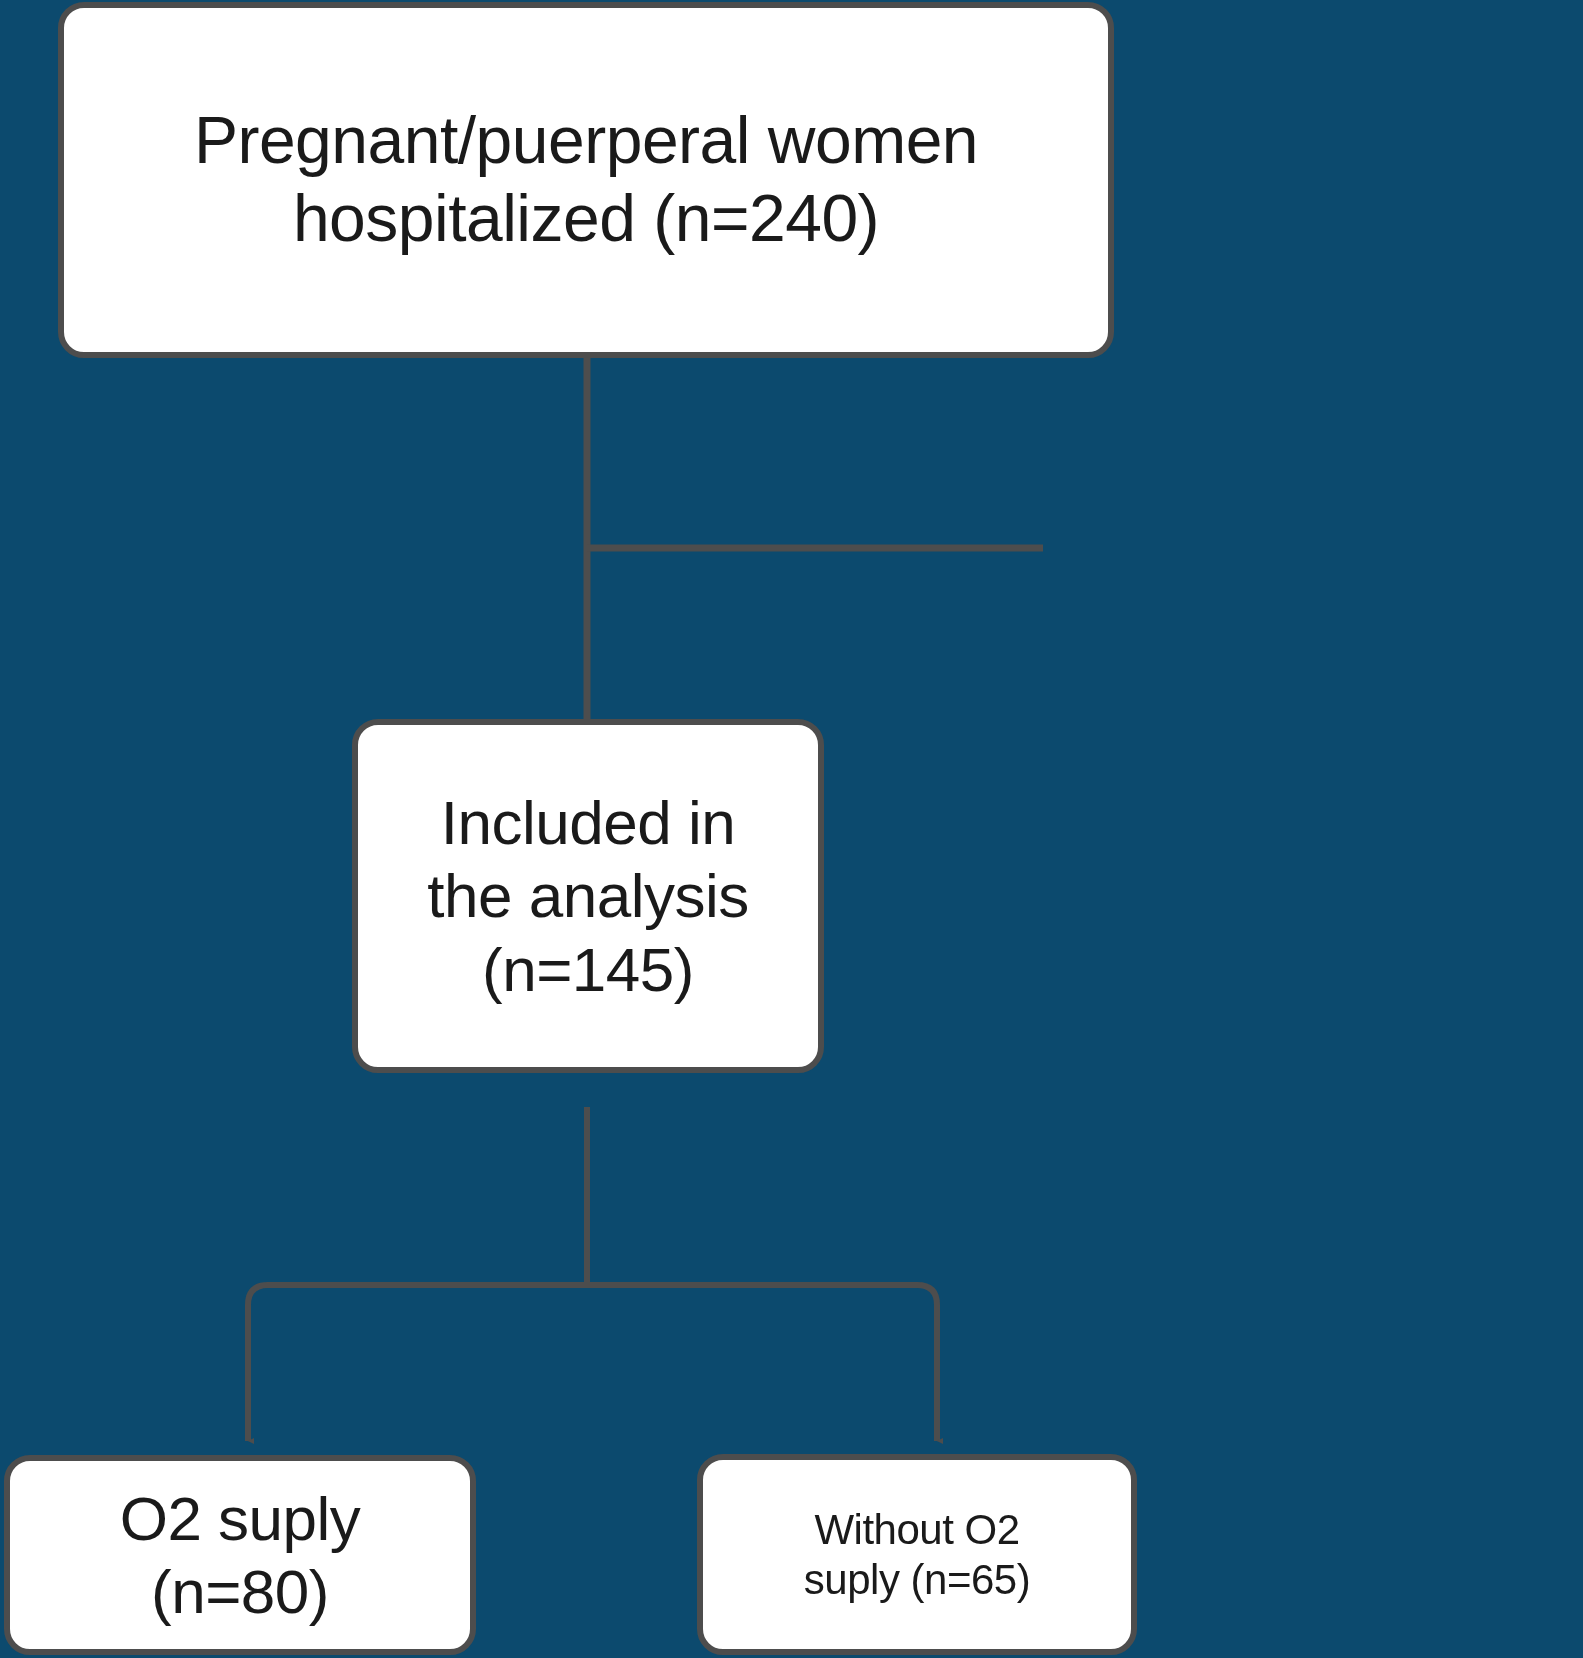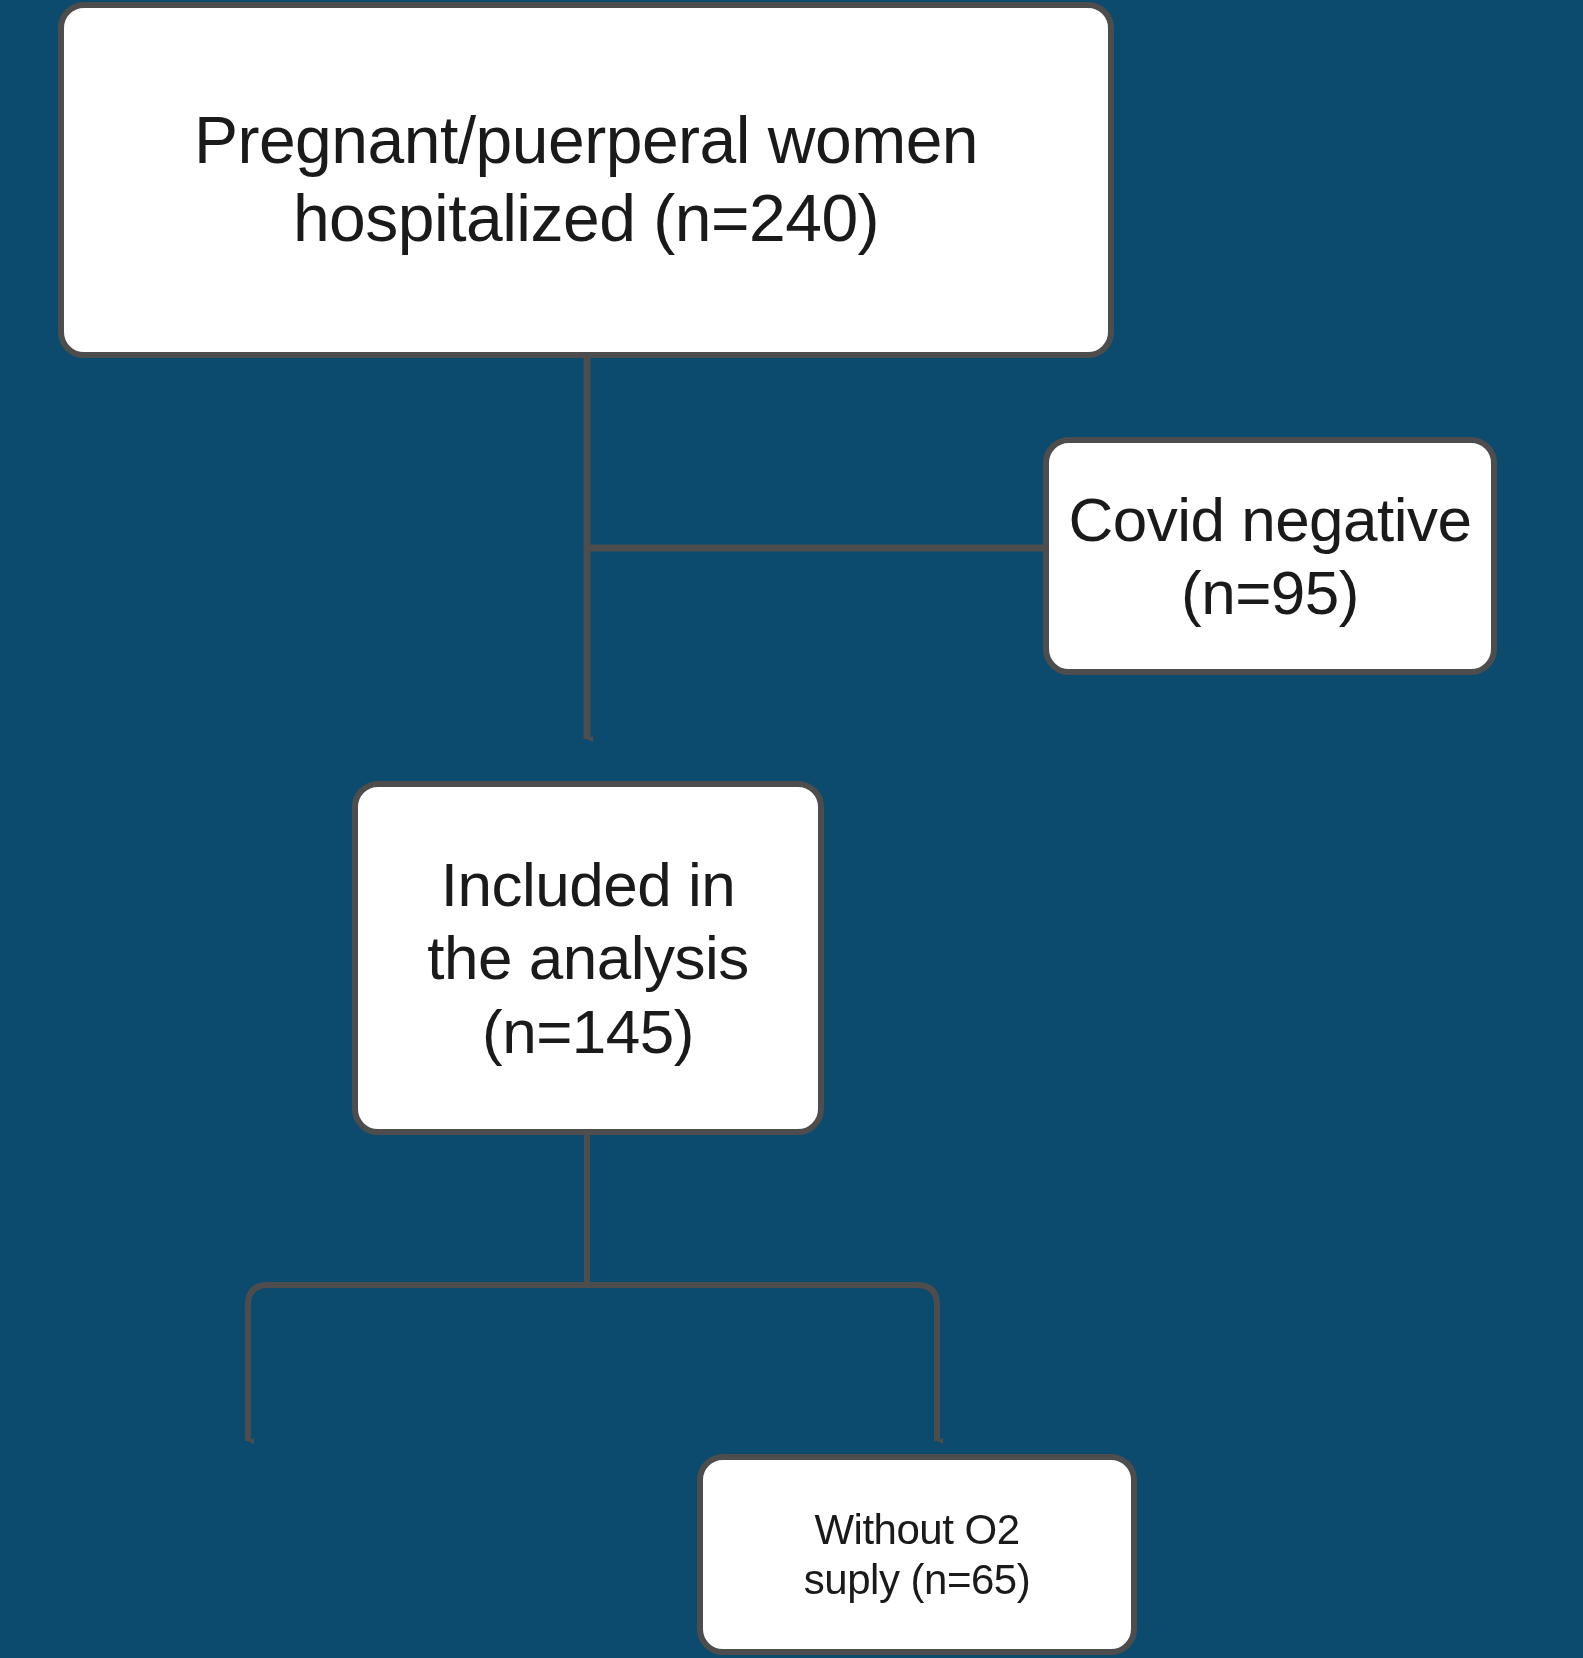--- a/index.html
+++ b/index.html
@@ -49,21 +49,21 @@
   
   #node-hospitalized {
     left: 58px;  top: 2px;   width: 1056px; height: 356px;
     font-size: 66px;
   }
   #node-covid-negative {
     left: 1043px; top: 437px; width: 454px;  height: 238px;
     font-size: 62px;
   }
   #node-included {
-    left: 352px;  top: 781px; width: 472px;  height: 354px;
+    left: 352px;  top: 719px; width: 472px;  height: 354px;
     font-size: 62px;
   }
   #node-o2-supply {
     left: 4px;    top: 1455px; width: 472px; height: 200px;
     font-size: 62px;
   }
   #node-without-o2 {
     left: 697px;  top: 1454px; width: 440px; height: 201px;
     font-size: 42px;
   }
@@ -89,30 +89,30 @@
     <path d="M 587 1285 L 268 1285 Q 248 1285 248 1305 L 248 1441" fill="none" stroke="#4d4d4d" stroke-width="6" marker-end="url(#arrowhead)"></path>
 
     <path d="M 587 1285 L 917 1285 Q 937 1285 937 1305 L 937 1441" fill="none" stroke="#4d4d4d" stroke-width="6" marker-end="url(#arrowhead)"></path>
   </svg>
 
   <div class="node-box" id="node-hospitalized">
     <span class="node-label">Pregnant/puerperal women
 hospitalized (n=240)</span>
   </div>
 
-  <div class="node-box" id="node-covid-negative">
-    <span class="node-label">Covid negative
-(n=95)</span>
-  </div>
 
   <div class="node-box" id="node-included">
     <span class="node-label">Included in
 the analysis
 (n=145)</span>
   </div>
 
+  <div class="node-box" id="node-o2-supply">
+    <span class="node-label">O2 suply
+(n=80)</span>
+  </div>
 
   <div class="node-box" id="node-without-o2">
     <span class="node-label">Without O2
 suply (n=65)</span>
   </div>
 
 </div>
 
 </body></html>

